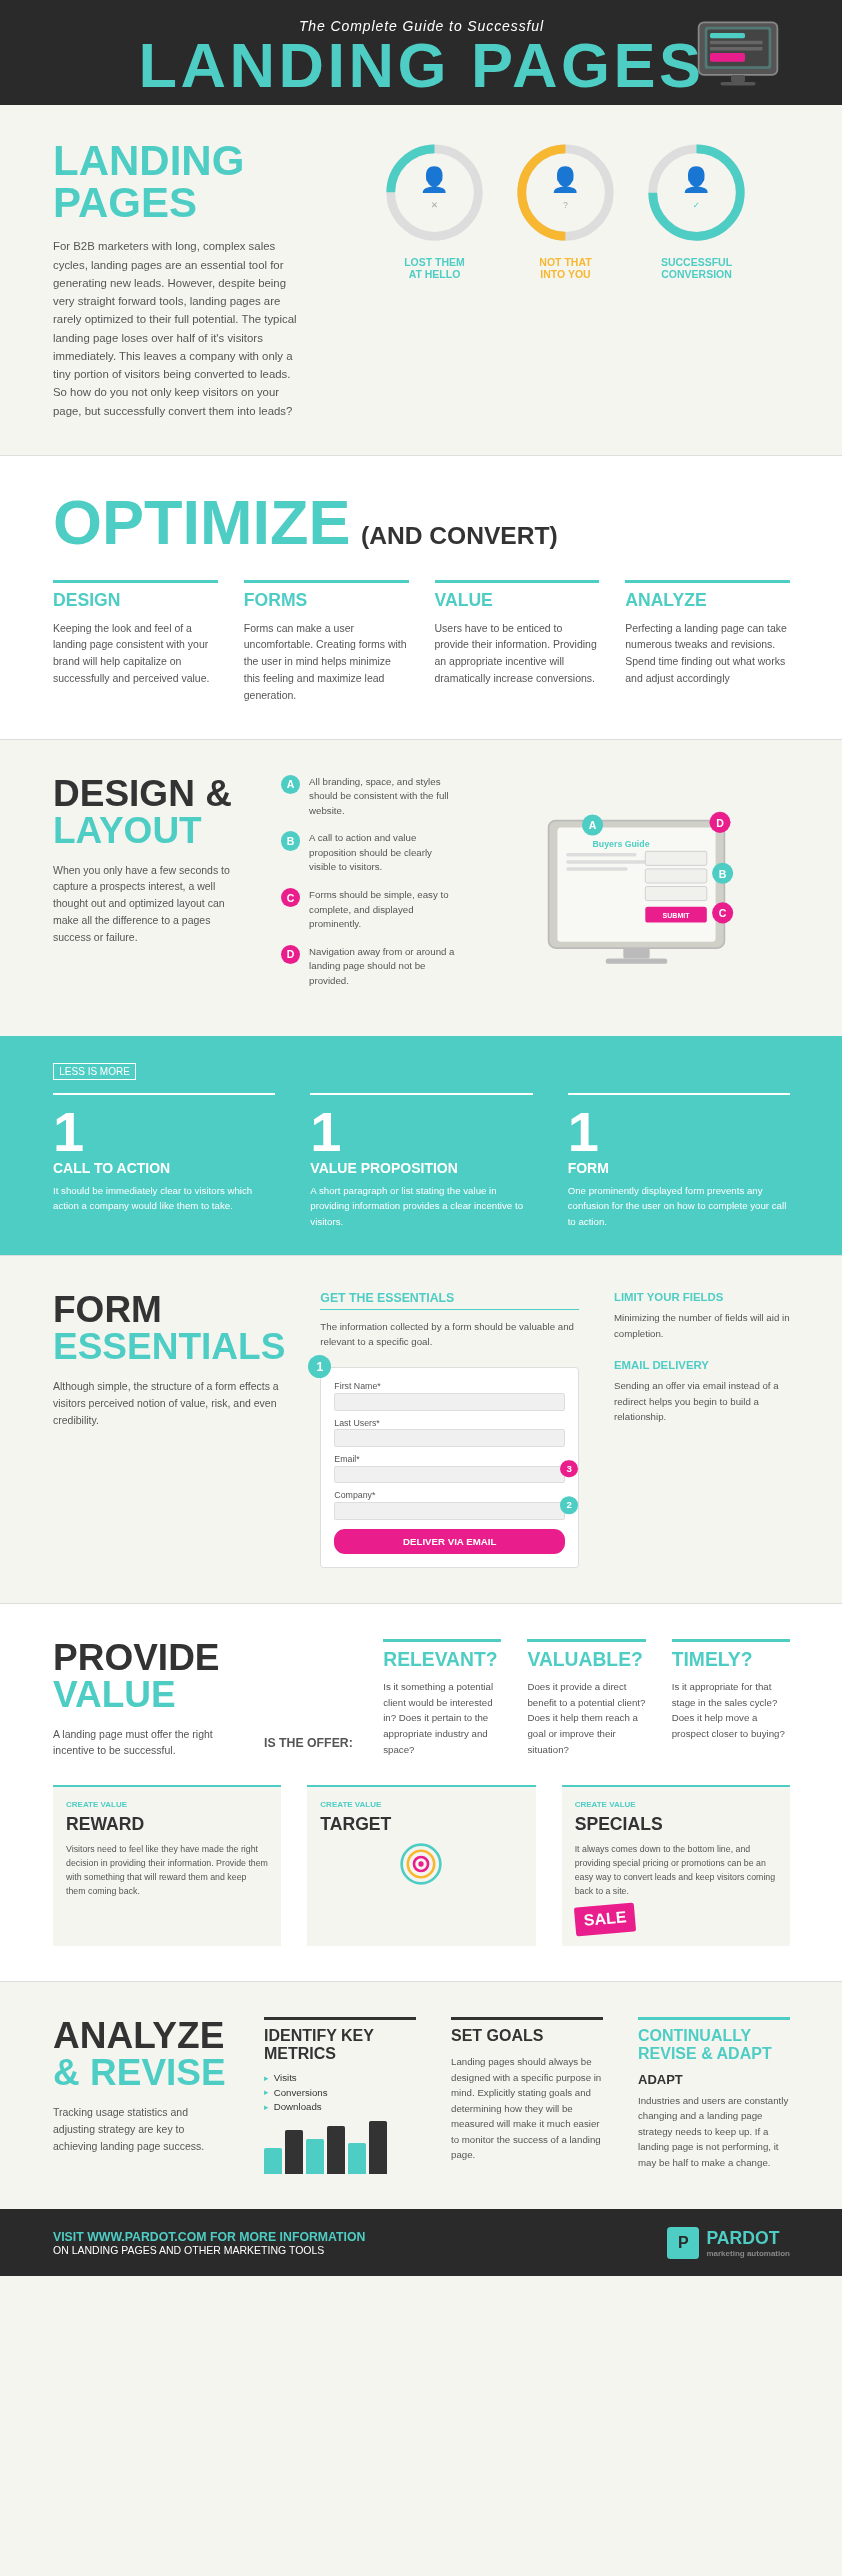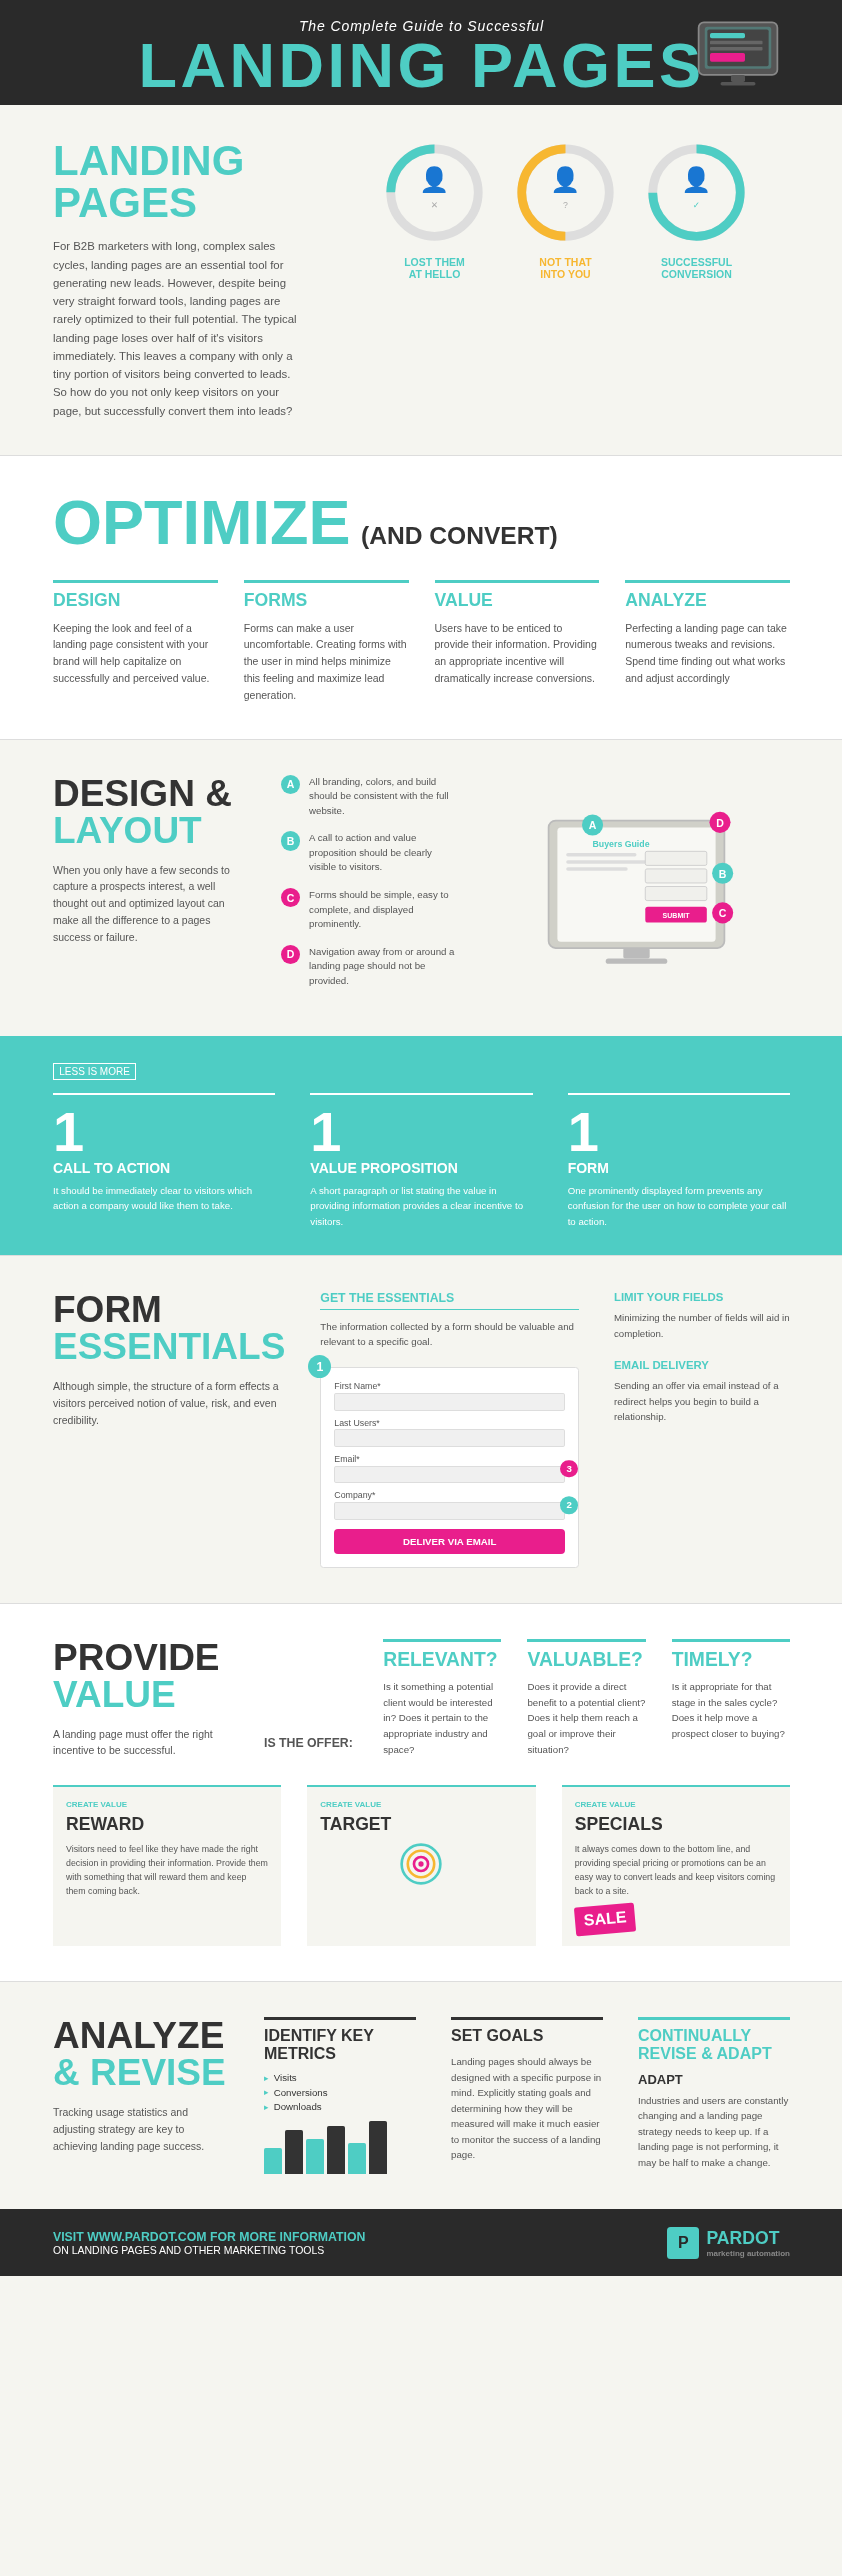--- a/index.html
+++ b/index.html
@@ -324,21 +324,21 @@
       justify-content: center;
     }
     .form-btn {
       background: #e91e8c;
       color: white;
       text-align: center;
       padding: 7px;
       font-size: 9.7px;
       font-weight: 900;
       text-transform: uppercase;
-      border-radius: 4px;
+      border-radius: 11px;
       margin-top: 8.8px;
     }
     .limit-title {
       font-size: 11.4px;
       font-weight: 900;
       color: #4ecdc4;
       text-transform: uppercase;
       margin-bottom: 7px;
     }
     .limit-text {
@@ -665,21 +665,21 @@
     <div class="section-big-title">
       <span>DESIGN &amp;</span><br>
       <span class="line2">LAYOUT</span>
     </div>
     <p class="section-sub-text">When you only have a few seconds to capture a prospects interest, a well thought out and optimized layout can make all the difference to a pages success or failure.</p>
   </div>
   <div class="design-right">
     <div class="design-points">
       <div class="design-point">
         <div class="point-letter">A</div>
-        <p class="point-text">All branding, colors, and build should be consistent with the full website.</p>
+        <p class="point-text">All branding, space, and styles should be consistent with the full website.</p>
       </div>
       <div class="design-point">
         <div class="point-letter">B</div>
         <p class="point-text">A call to action and value proposition should be clearly visible to visitors.</p>
       </div>
       <div class="design-point">
         <div class="point-letter pink">C</div>
         <p class="point-text">Forms should be simple, easy to complete, and displayed prominently.</p>
       </div>
       <div class="design-point">

